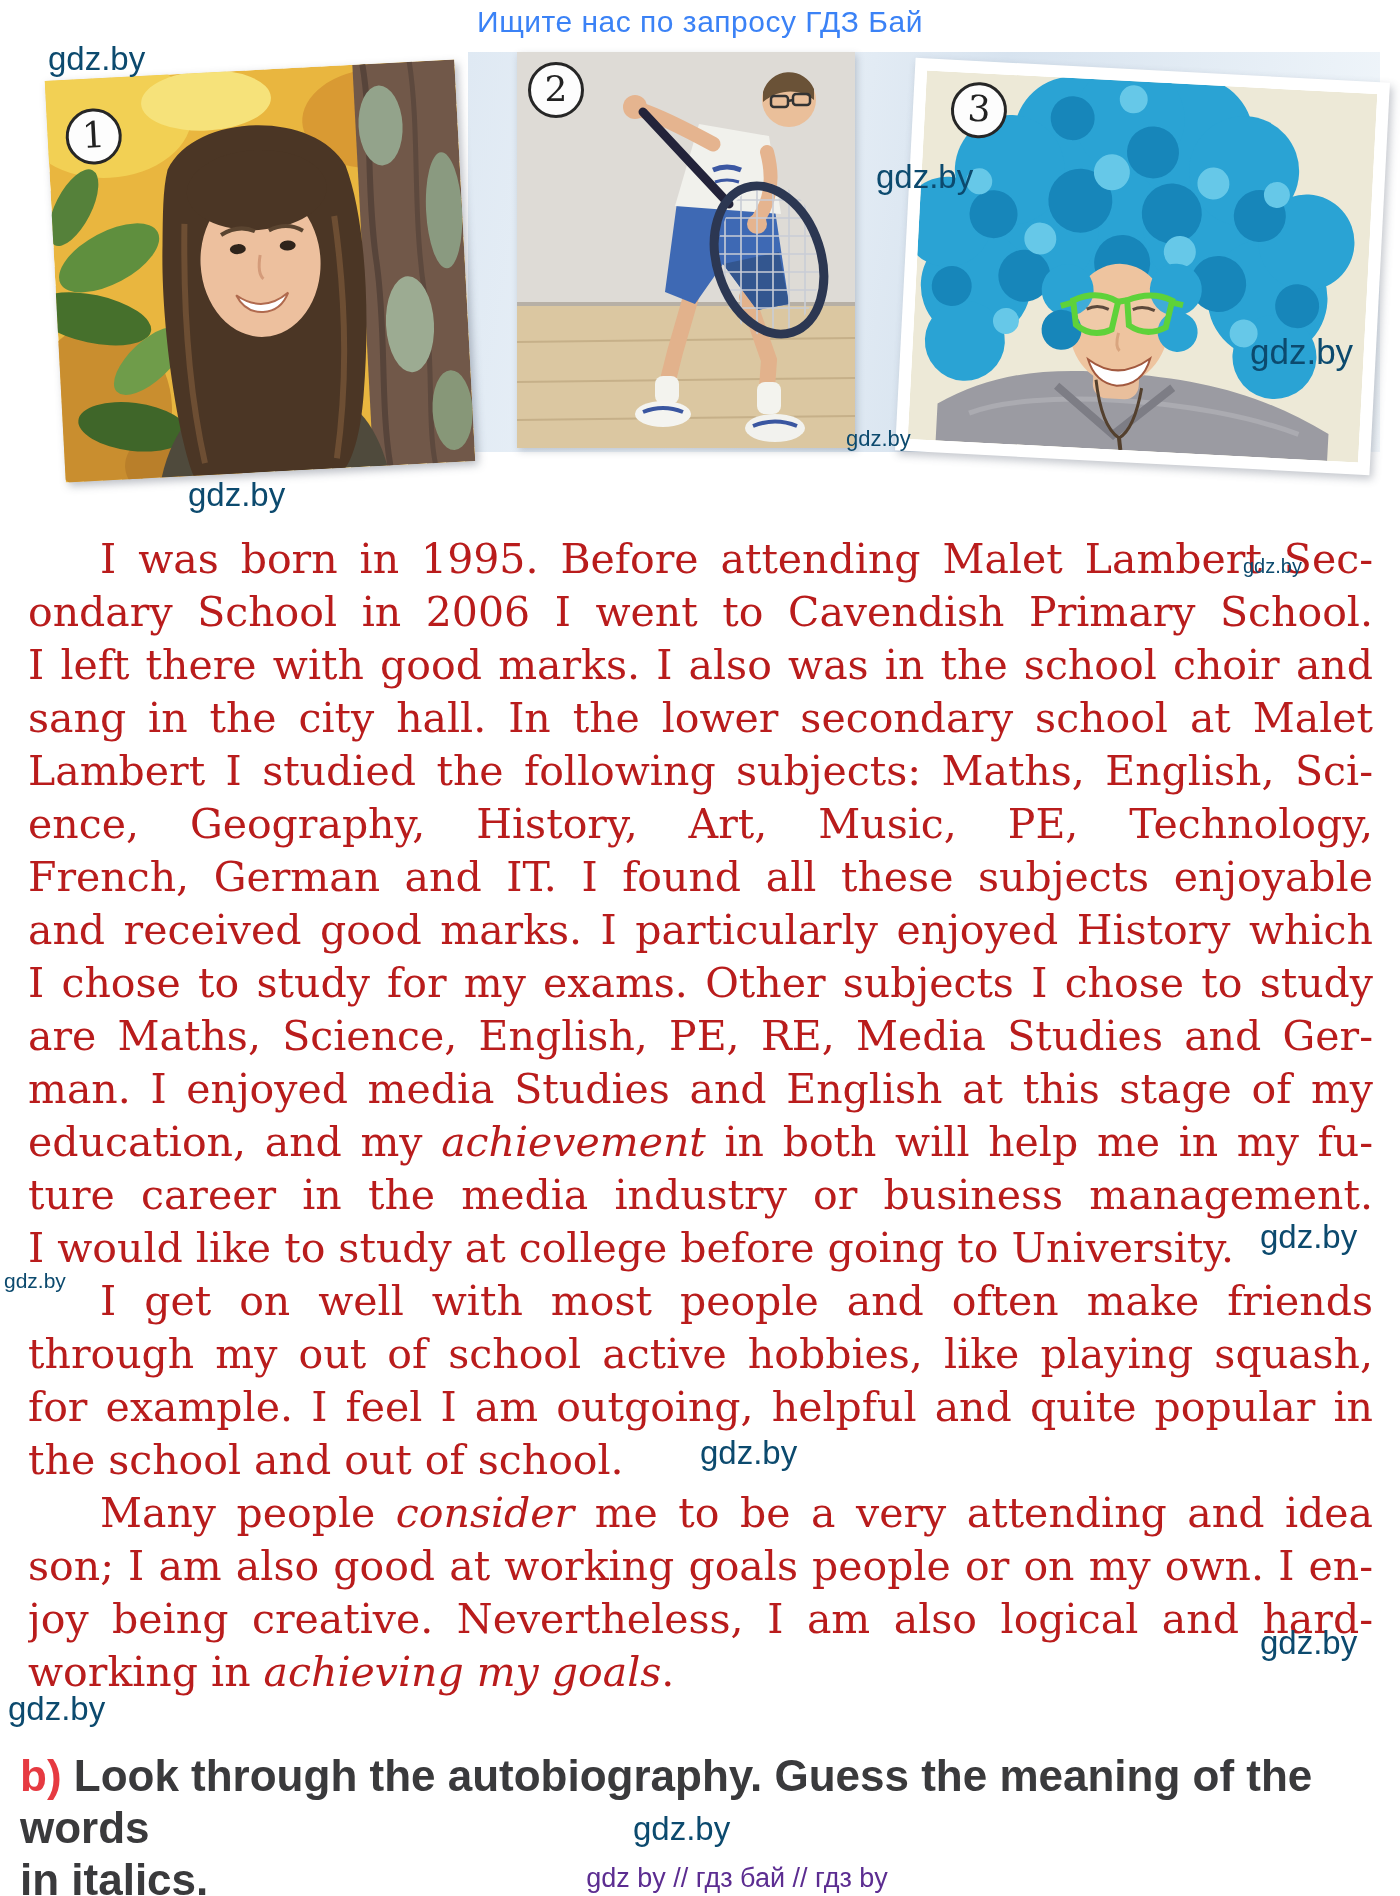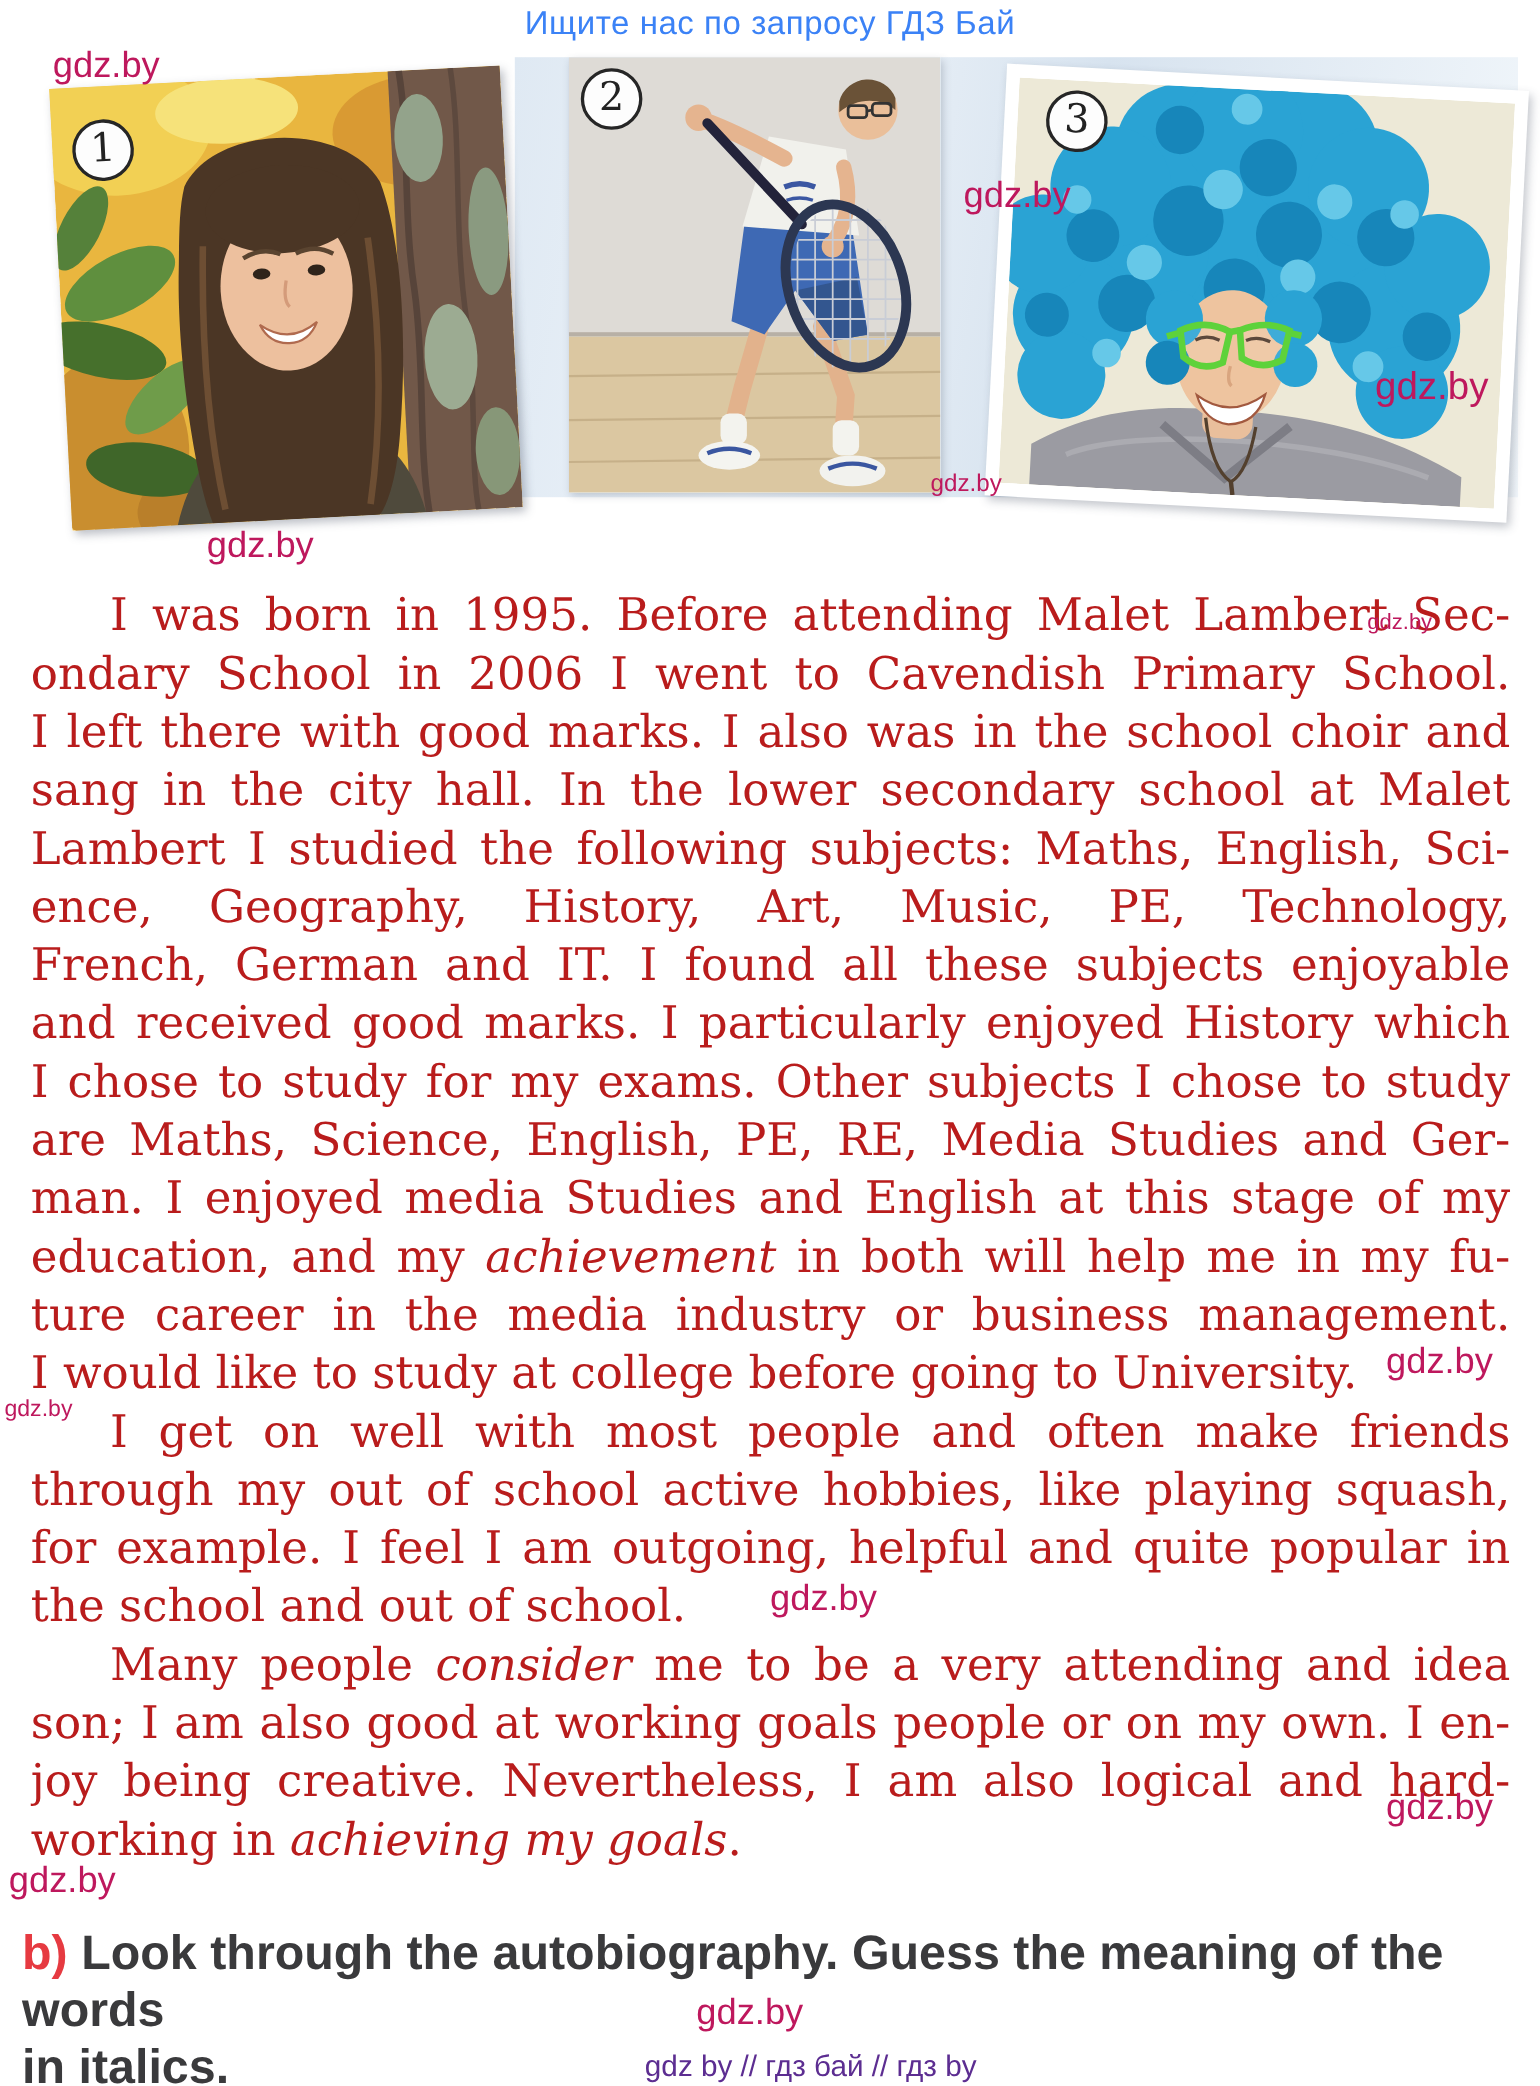--- a/index.html
+++ b/index.html
@@ -5,21 +5,21 @@
   html,body{margin:0;padding:0;}
   body{
     width:1400px;height:1896px;position:relative;overflow:hidden;
     background:#ffffff;font-family:"Liberation Sans",sans-serif;
   }
   .promo-header{
     position:absolute;top:5px;left:0;width:100%;text-align:center;
     font-size:30px;letter-spacing:.5px;color:#35d035;
   }
   .wm{
-    position:absolute;color:#be185d;white-space:nowrap;z-index:7;
+    position:absolute;color:#0c4a6e;white-space:nowrap;z-index:7;
     font-family:"Liberation Sans",sans-serif;line-height:1;
   }
   .photo-band{
     position:absolute;left:468px;top:52px;width:912px;height:400px;z-index:0;
     background:linear-gradient(100deg,#dfe9f3 0%,#edf3f9 28%,#d7e3ef 55%,#f2f7fb 100%);
   }
   .photo{position:absolute;z-index:2;}
   .photo svg{display:block;}
   #photo1{left:55px;top:70px;width:410px;height:402px;transform:rotate(-3deg);
     box-shadow:3px 4px 9px rgba(60,70,90,.35);overflow:hidden;}

